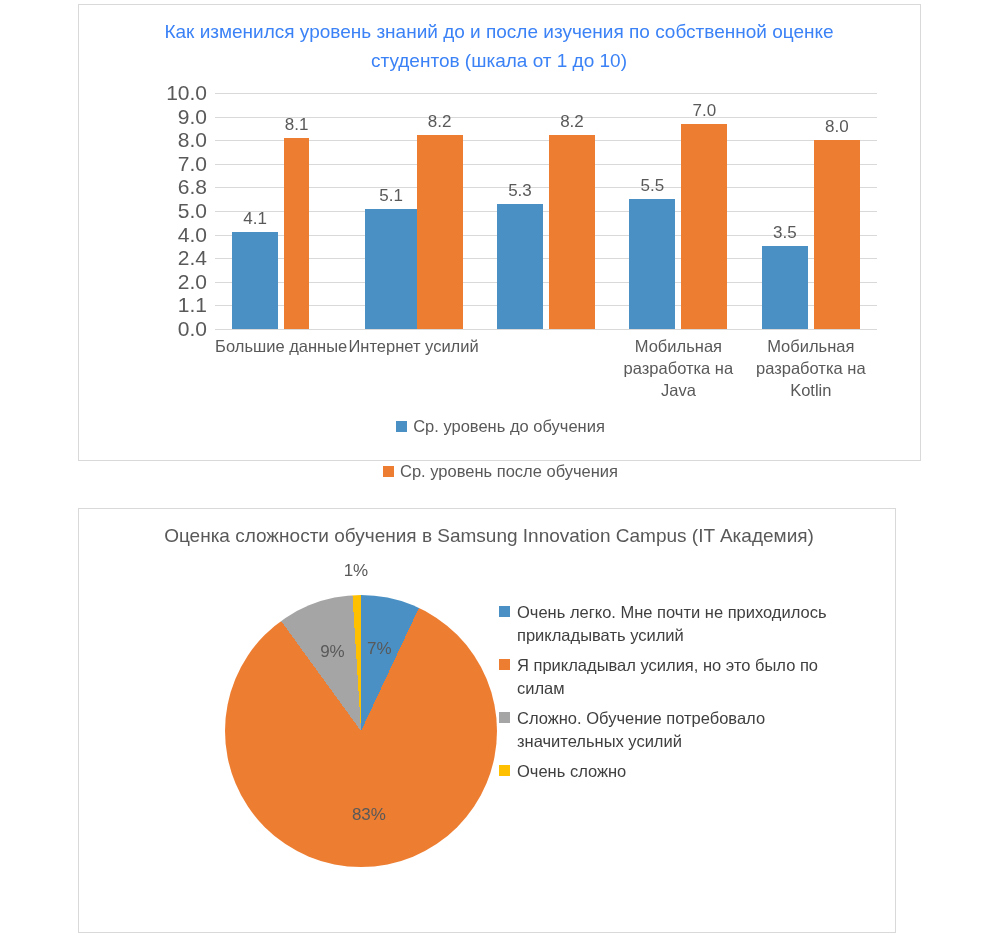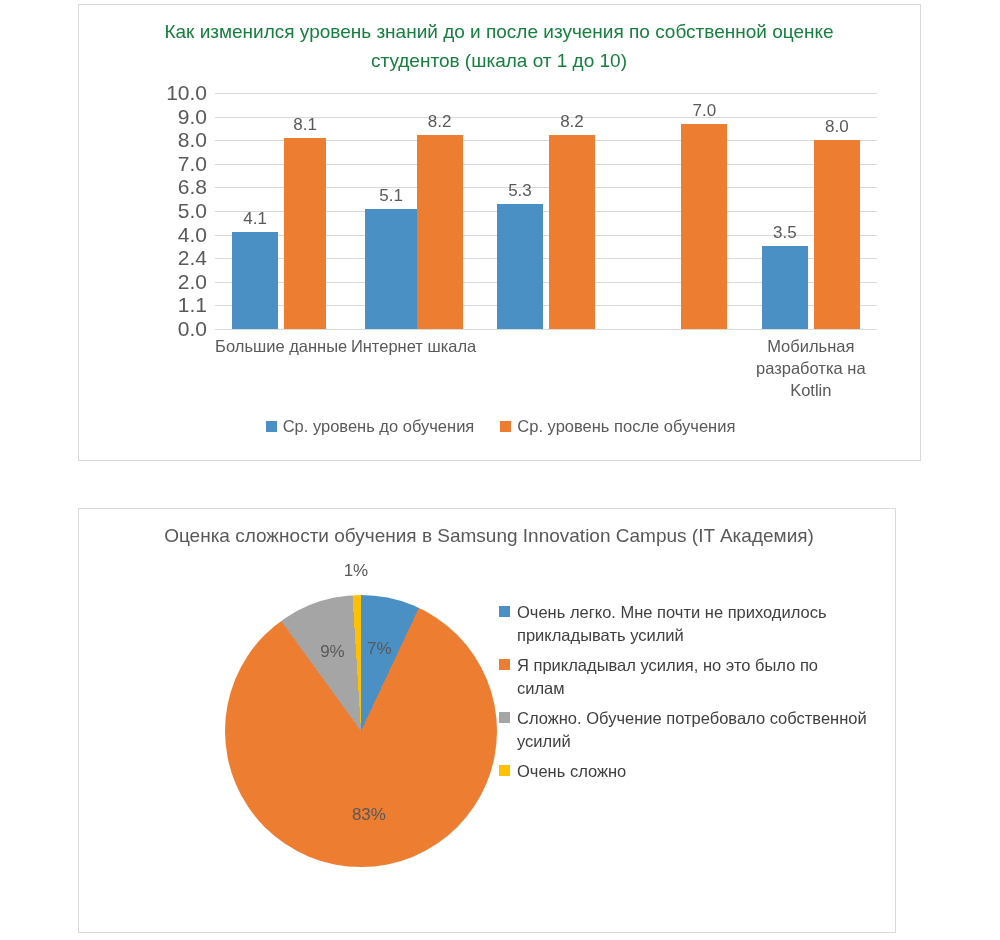--- a/index.html
+++ b/index.html
@@ -28,21 +28,21 @@
     background: #ffffff;
     box-sizing: border-box;
   }
   .bar-title {
     position: absolute;
     left: 60px;
     top: 12px;
     width: 720px;
     text-align: center;
     font-size: 19px;
-    color: #15803d;
+    color: #3b82f6;
     line-height: 29px;
   }
   .plot {
     position: absolute;
     left: 136px;
     top: 88px;
     width: 662px;
     height: 236px;
   }
   .gridline {
@@ -97,20 +97,21 @@
   }
   .bar-legend {
     position: absolute;
     left: 0;
     top: 412px;
     width: 843px;
     display: flex;
     justify-content: center;
     align-items: center;
     gap: 26px;
+    flex-direction: column;
   }
   .legend-item {
     display: flex;
     align-items: center;
     gap: 6px;
     font-size: 16.5px;
     color: #595959;
   }
   .swatch {
     width: 11px;
@@ -218,58 +219,62 @@
         <div class="gridline" style="top: 23.6px;">
           <div class="ytick">9.0</div>
         </div>
         <div class="gridline" style="top: 0px;">
           <div class="ytick">10.0</div>
         </div>
         <div class="group" style="left: 0px; width: 132.4px;">
           <div class="bar" style="height: 96.76px; width: 46px; background: rgb(74, 144, 196); left: 17.2px;">
             <div class="val">4.1</div>
           </div>
-          <div class="bar" style="height: 191.16px; width: 42px; background: rgb(237, 125, 49); left: 69.2px;">
+          <div class="bar" style="height: 191.16px; width: 25px; background: rgb(237, 125, 49); left: 69.2px;">
             <div class="val">8.1</div>
           </div>
         </div>
         <div class="group" style="left: 132.4px; width: 132.4px;">
           <div class="bar" style="height: 120.36px; width: 53px; background: rgb(74, 144, 196); left: 17.2px;">
             <div class="val">5.1</div>
           </div>
           <div class="bar" style="height: 193.52px; width: 46px; background: rgb(237, 125, 49); left: 69.2px;">
             <div class="val">8.2</div>
           </div>
         </div>
         <div class="group" style="left: 264.8px; width: 132.4px;">
           <div class="bar" style="height: 125.08px; width: 46px; background: rgb(74, 144, 196); left: 17.2px;">
             <div class="val">5.3</div>
           </div>
           <div class="bar" style="height: 193.52px; width: 46px; background: rgb(237, 125, 49); left: 69.2px;">
             <div class="val">8.2</div>
           </div>
         </div>
         <div class="group" style="left: 397.2px; width: 132.4px;">
+          <div class="bar" style="height: 129.8px; width: 46px; background: rgb(74, 144, 196); left: 17.2px;">
+            <div class="val">5.5</div>
+          </div>
           <div class="bar" style="height: 205.32px; width: 46px; background: rgb(237, 125, 49); left: 69.2px;">
             <div class="val">7.0</div>
           </div>
         </div>
         <div class="group" style="left: 529.6px; width: 132.4px;">
           <div class="bar" style="height: 82.6px; width: 46px; background: rgb(74, 144, 196); left: 17.2px;">
             <div class="val">3.5</div>
           </div>
           <div class="bar" style="height: 188.8px; width: 46px; background: rgb(237, 125, 49); left: 69.2px;">
             <div class="val">8.0</div>
           </div>
         </div>
       </div>
 
     <div class="cat-labels" id="cat-labels">
         <div class="cat" style="left: 0px; width: 132.4px;">Большие данные</div>
-        <div class="cat" style="left: 132.4px; width: 132.4px;">Интернет шкала</div>
+        <div class="cat" style="left: 132.4px; width: 132.4px;">Интернет усилий</div>
+        <div class="cat" style="left: 397.2px; width: 132.4px;">Мобильная разработка на Java</div>
         <div class="cat" style="left: 529.6px; width: 132.4px;">Мобильная разработка на Kotlin</div>
       </div>
 
     <div class="bar-legend">
       <div class="legend-item">
         <span class="swatch" id="sw0" style="background: rgb(74, 144, 196);"></span>
         <span>Ср. уровень до обучения</span>
       </div>
       <div class="legend-item">
         <span class="swatch" id="sw1" style="background: rgb(237, 125, 49);"></span>
@@ -293,21 +298,21 @@
       <div class="legend-row">
         <span class="swatch" id="psw0" style="background: rgb(74, 144, 196);"></span>
         <span class="txt">Очень легко. Мне почти не приходилось прикладывать усилий</span>
       </div>
       <div class="legend-row">
         <span class="swatch" id="psw1" style="background: rgb(237, 125, 49);"></span>
         <span class="txt">Я прикладывал усилия, но это было по силам</span>
       </div>
       <div class="legend-row">
         <span class="swatch" id="psw2" style="background: rgb(165, 165, 165);"></span>
-        <span class="txt">Сложно. Обучение потребовало собственной усилий</span>
+        <span class="txt">Сложно. Обучение потребовало значительных усилий</span>
       </div>
       <div class="legend-row">
         <span class="swatch" id="psw3" style="background: rgb(255, 192, 0);"></span>
         <span class="txt">Очень сложно</span>
       </div>
     </div>
   </div>
 
 </div>
 

